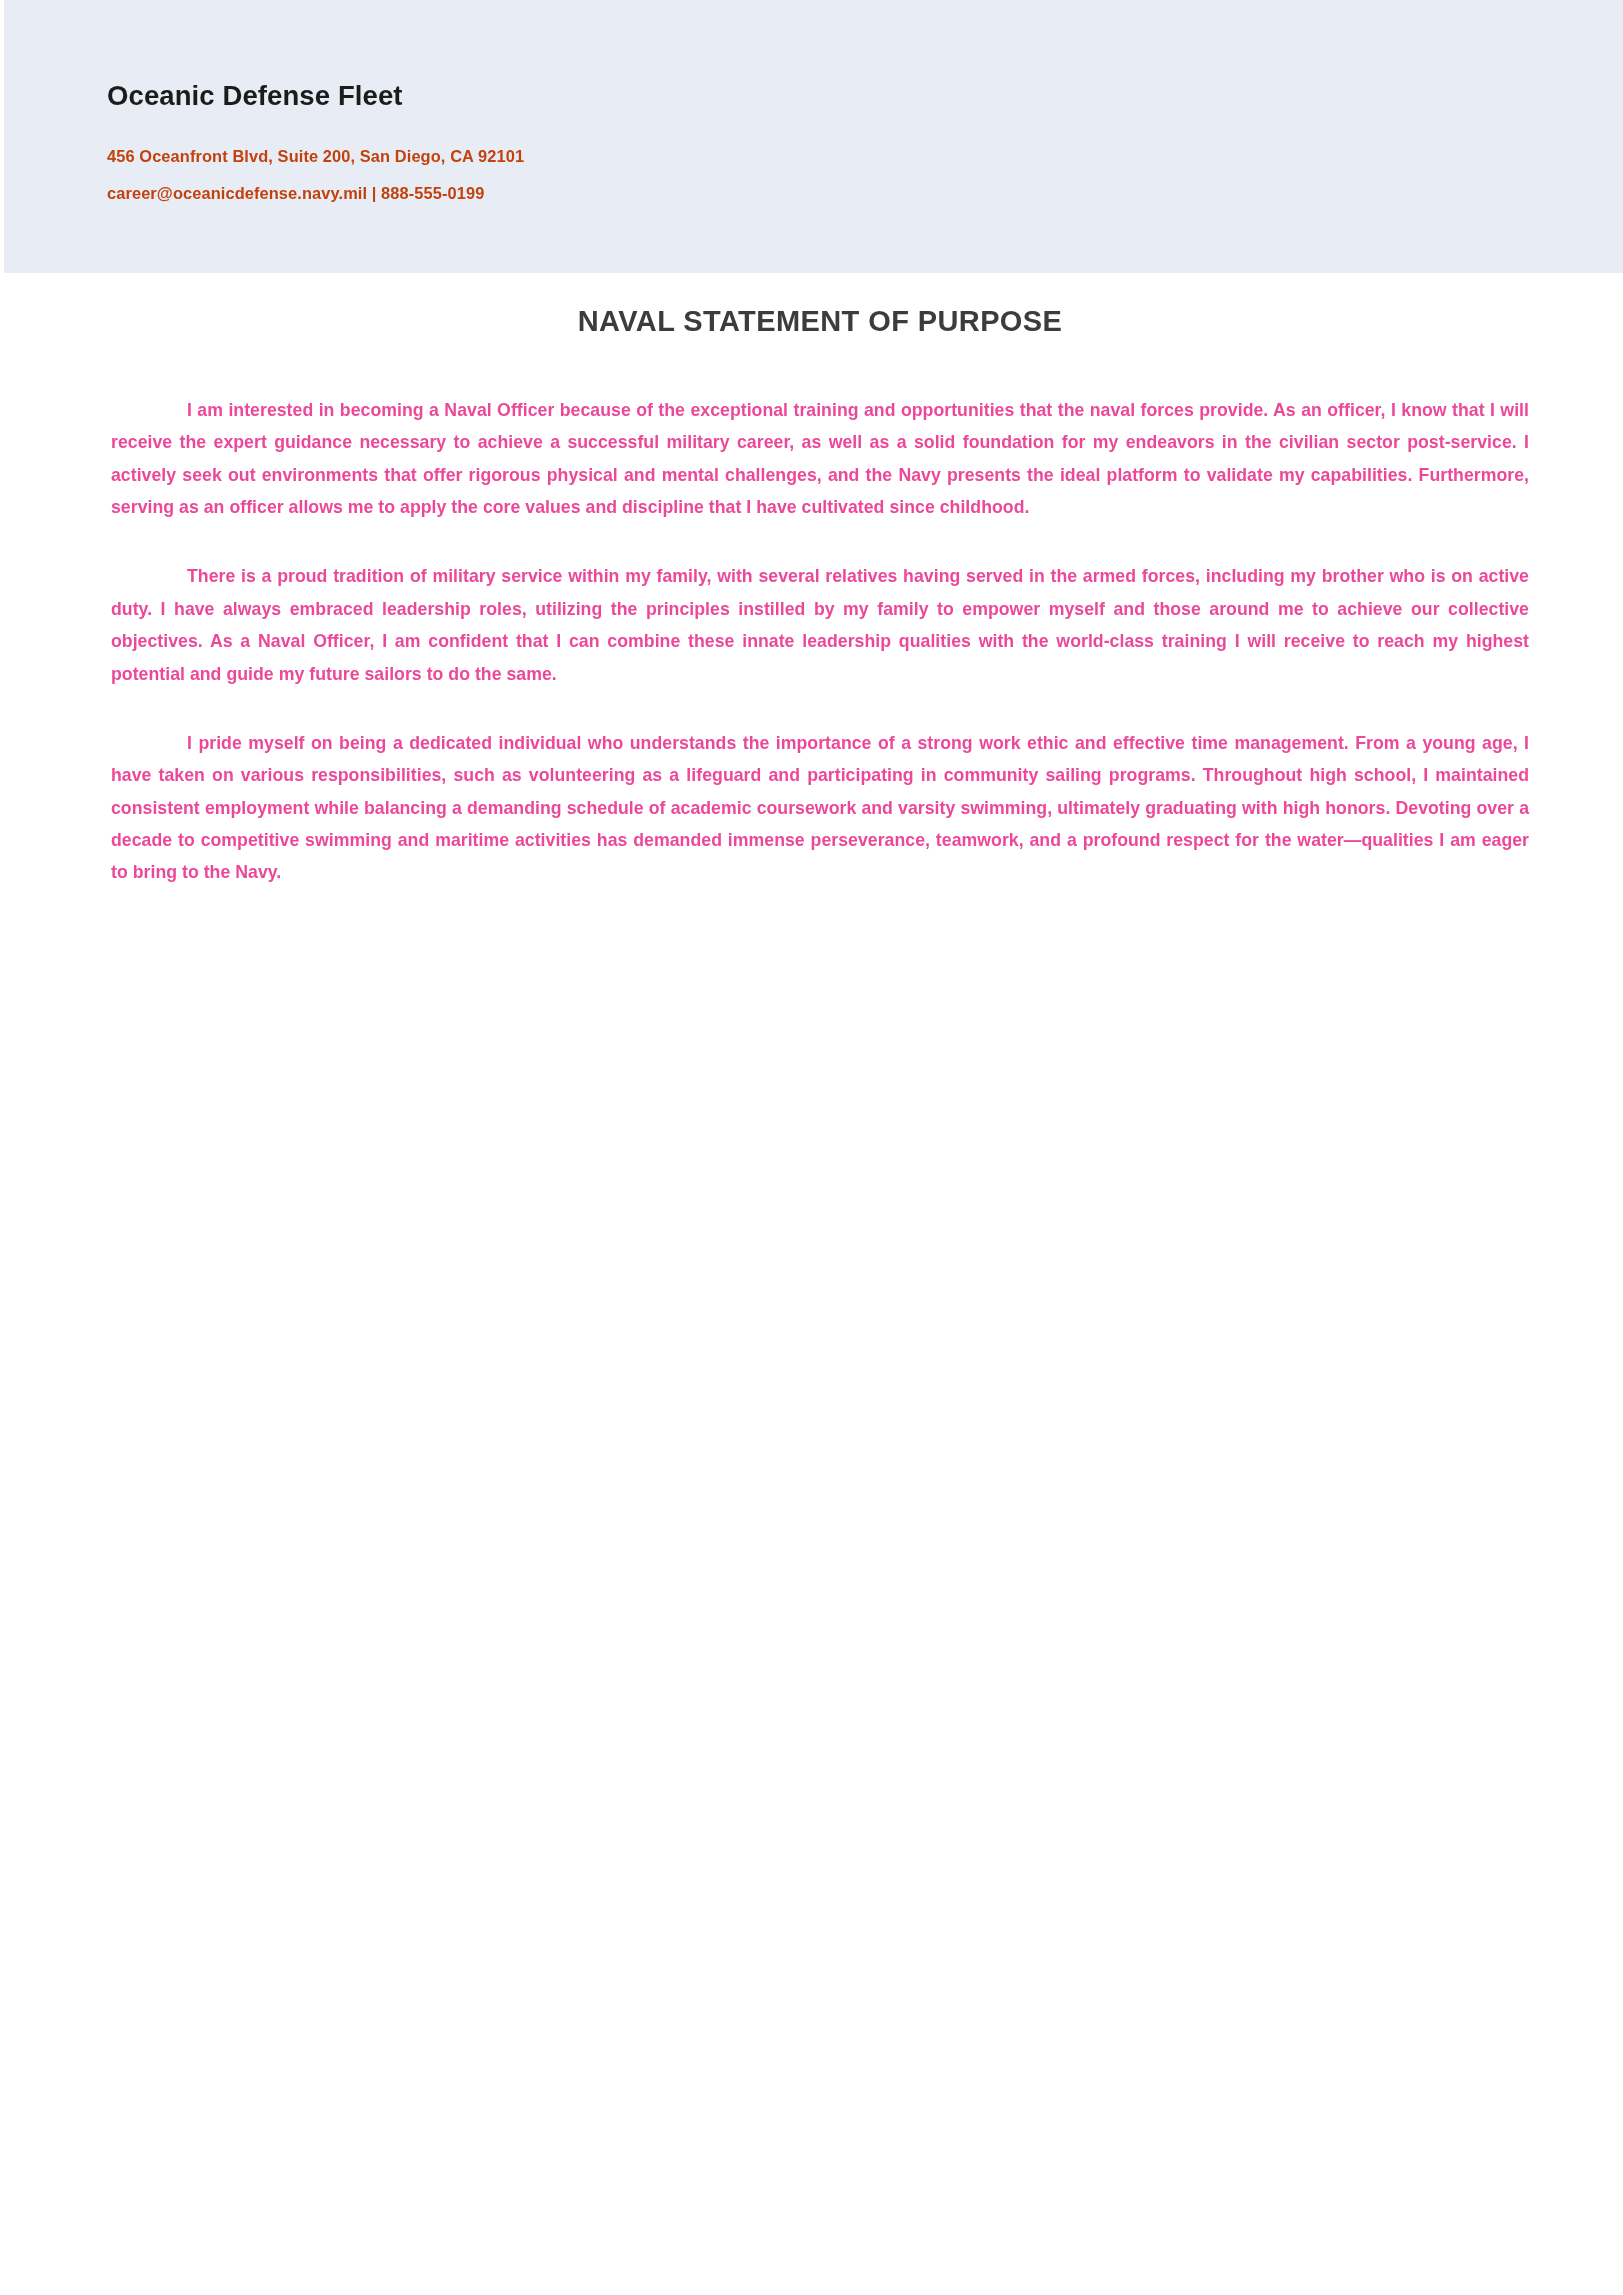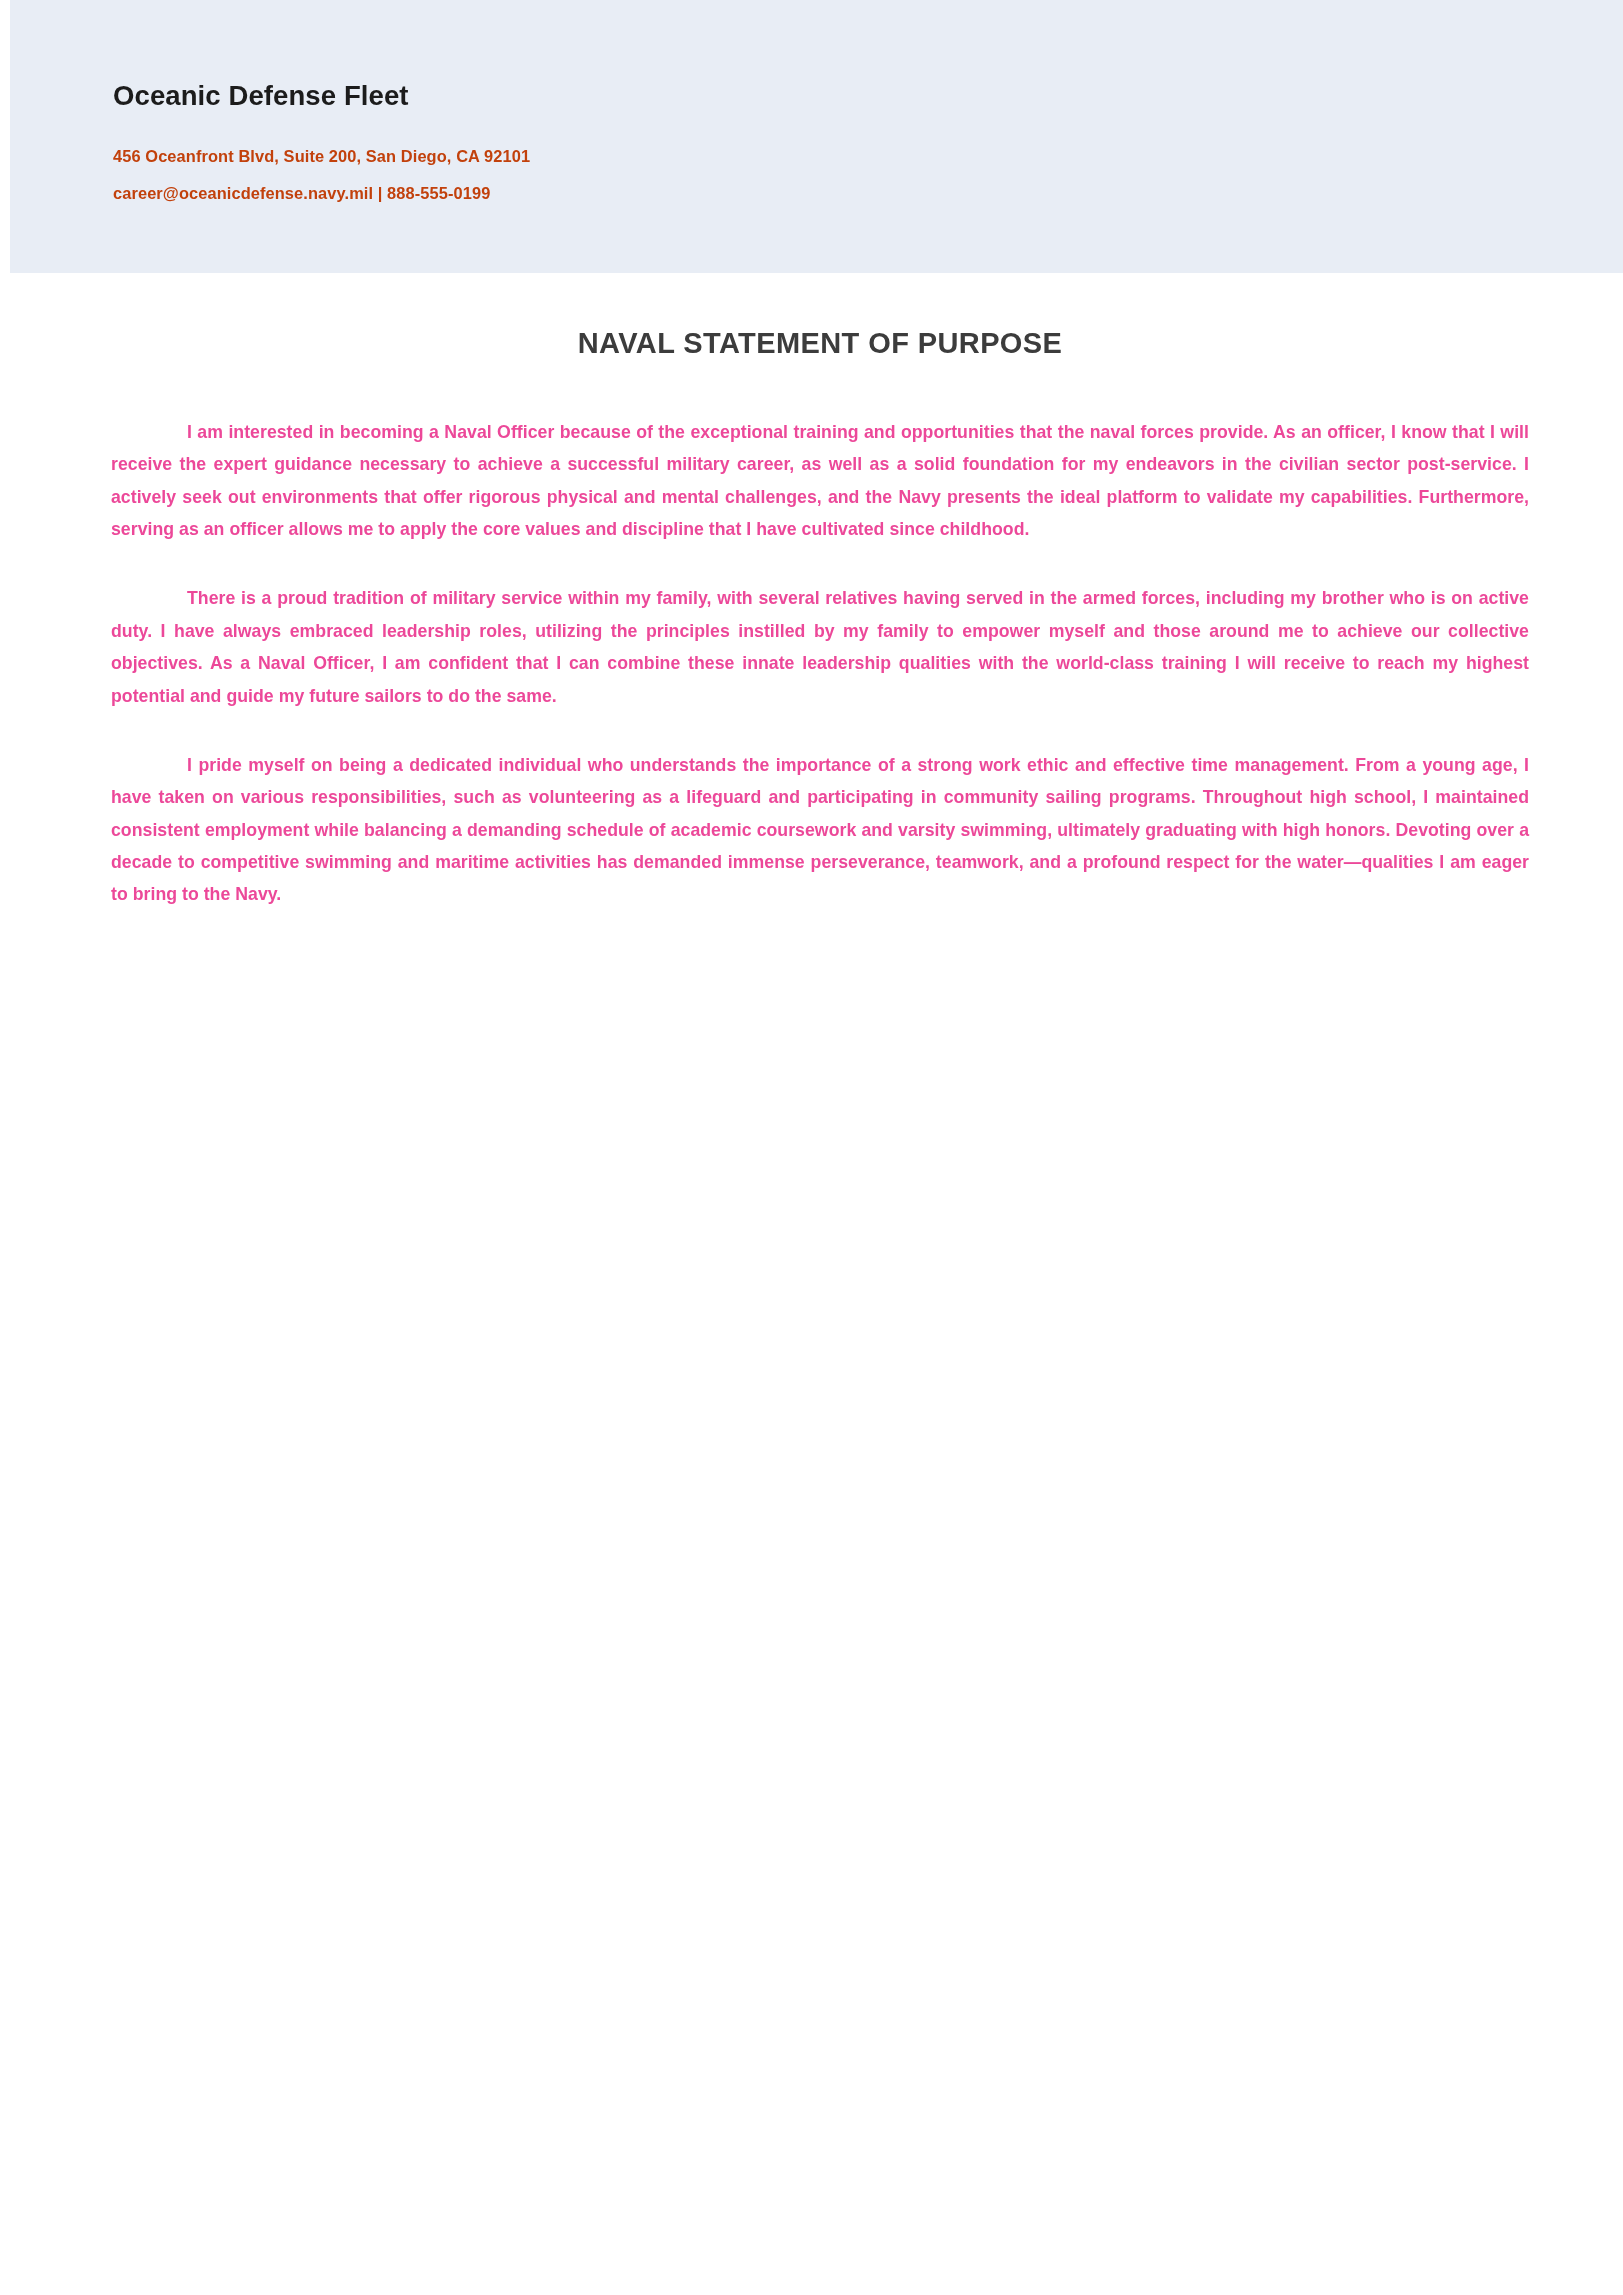--- a/index.html
+++ b/index.html
@@ -12,21 +12,21 @@
     height: 2295px;
     font-family: "Liberation Sans", sans-serif;
     -webkit-font-smoothing: antialiased;
     overflow: hidden;
     position: relative;
   }
 
   
   .letterhead {
     position: absolute;
-    left: 10px;
+    left: 4px;
     top: 0;
     right: 0;
     height: 273px;
     background: #e8edf5;
     box-sizing: border-box;
     padding: 0 0 12px 103px;
   }
 
   .org-name {
     position: absolute;
@@ -56,21 +56,21 @@
   
   .doc-body {
     position: absolute;
     left: 111px;
     top: 273px;
     width: 1418px;
   }
 
   .doc-title {
     margin: 0;
-    padding-top: 53px;
+    padding-top: 31px;
     text-align: center;
     font-size: 29px;
     font-weight: bold;
     color: #3c3c3c;
     letter-spacing: 0.4px;
     line-height: 1.2;
   }
 
   .paragraphs {
     margin-top: 55px;

